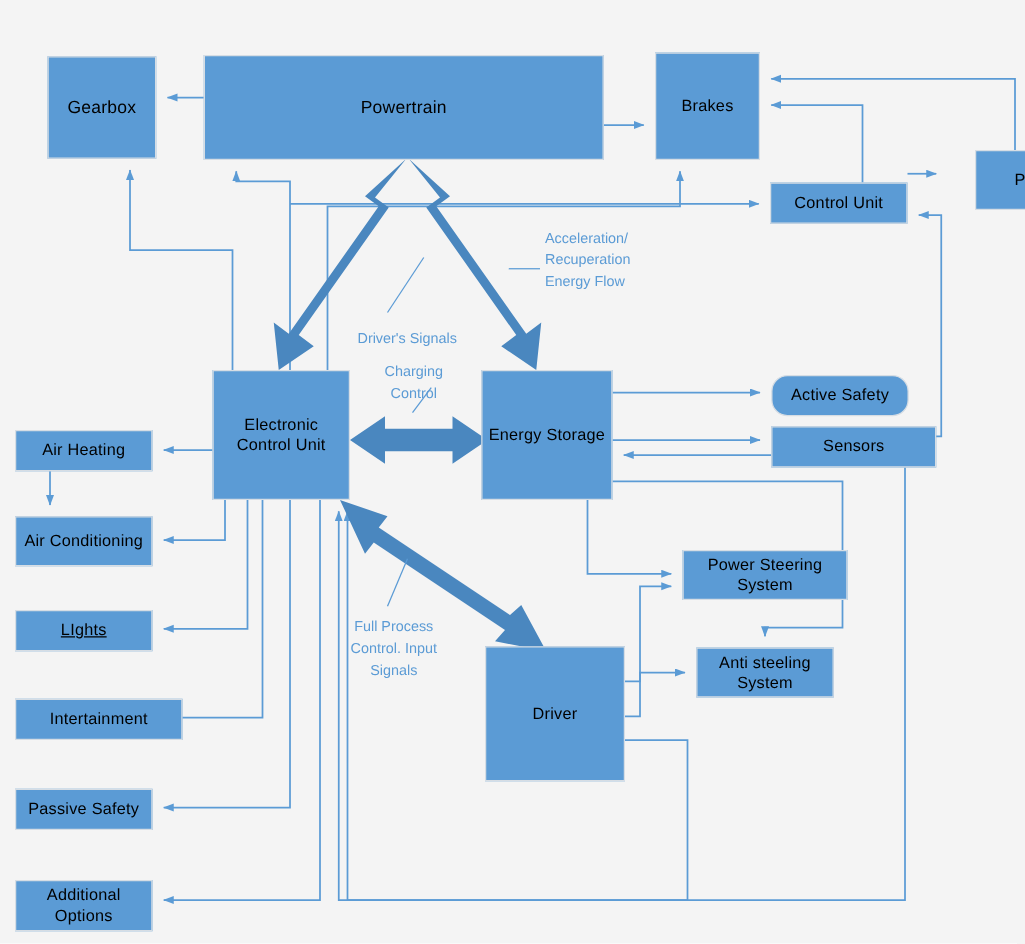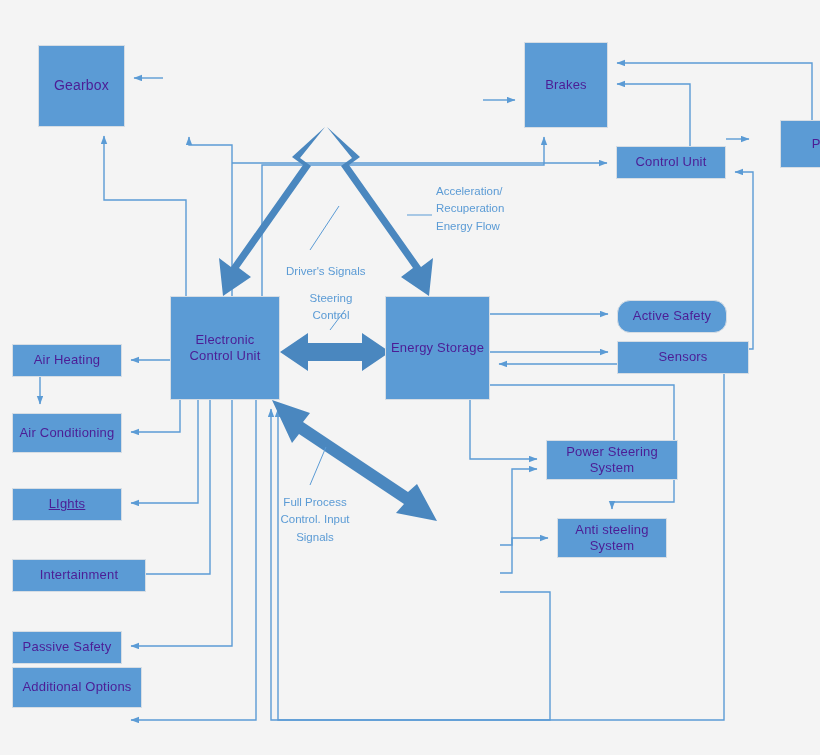--- a/index.html
+++ b/index.html
@@ -21,21 +21,21 @@
     left: 0;
     top: 0;
     width: 820px;
     height: 755px;
     pointer-events: none;
   }
   .node {
     position: absolute;
     background: #5b9bd5;
     border: 1px solid #d6dde4;
-    color: #4c1d95;
+    color: #000000;
     display: flex;
     align-items: center;
     justify-content: center;
     text-align: center;
     font-size: 13px;
     line-height: 1.25;
     letter-spacing: .2px;
     box-sizing: border-box;
     padding: 2px 4px;
     z-index: 3;
@@ -132,20 +132,21 @@
     <g stroke="#5b9bd5" stroke-width="1" fill="none">
       <path d="M407,215 L432,215"></path>
       <path d="M310,250 L339,206"></path>
       <path d="M330,330 L345,310"></path>
       <path d="M310,485 L326,447"></path>
     </g>
   </svg>
 
   <div class="node big" style="left:38px;top:45px;width:87px;height:82px;">Gearbox</div>
 
+  <div class="node big" style="left:163px;top:44px;width:320px;height:84px;">Powertrain</div>
 
   <div class="node" style="left:524px;top:42px;width:84px;height:86px;">Brakes</div>
 
   <div class="node" style="left:780px;top:120px;width:62px;height:48px;justify-content:flex-end;padding-right:2px;">Pum</div>
 
   <div class="node" style="left:616px;top:146px;width:110px;height:33px;">Control Unit</div>
 
   <div class="node" style="left:170px;top:296px;width:110px;height:104px;">Electronic
 Control Unit</div>
 
@@ -158,37 +159,38 @@
   <div class="node" style="left:12px;top:344px;width:110px;height:33px;">Air Heating</div>
 
   <div class="node" style="left:12px;top:413px;width:110px;height:40px;">Air
 Conditioning</div>
 
   <div class="node" style="left:546px;top:440px;width:132px;height:40px;">Power Steering
 System</div>
 
   <div class="node" style="left:12px;top:488px;width:110px;height:33px;text-decoration:underline;">LIghts</div>
 
+  <div class="node" style="left:388px;top:517px;width:112px;height:108px;">Driver</div>
 
   <div class="node" style="left:557px;top:518px;width:110px;height:40px;">Anti steeling
 System</div>
 
   <div class="node" style="left:12px;top:559px;width:134px;height:33px;">Intertainment</div>
 
   <div class="node" style="left:12px;top:631px;width:110px;height:33px;">Passive Safety</div>
 
-  <div class="node" style="left:12px;top:667px;width:130px;height:41px;">Additional
+  <div class="node" style="left:12px;top:704px;width:110px;height:41px;">Additional
 Options</div>
 
   <div class="ann" style="left:436px;top:183px;">Acceleration/
 Recuperation
 Energy Flow</div>
 
   <div class="ann" style="left:286px;top:263px;">Driver's Signals</div>
 
-  <div class="ann c" style="left:300px;top:290px;width:62px;">Steering
+  <div class="ann c" style="left:300px;top:290px;width:62px;">Charging
 Control</div>
 
   <div class="ann c" style="left:278px;top:494px;width:74px;">Full Process
 Control. Input
 Signals</div>
 
 </div>
 
 </body></html>

